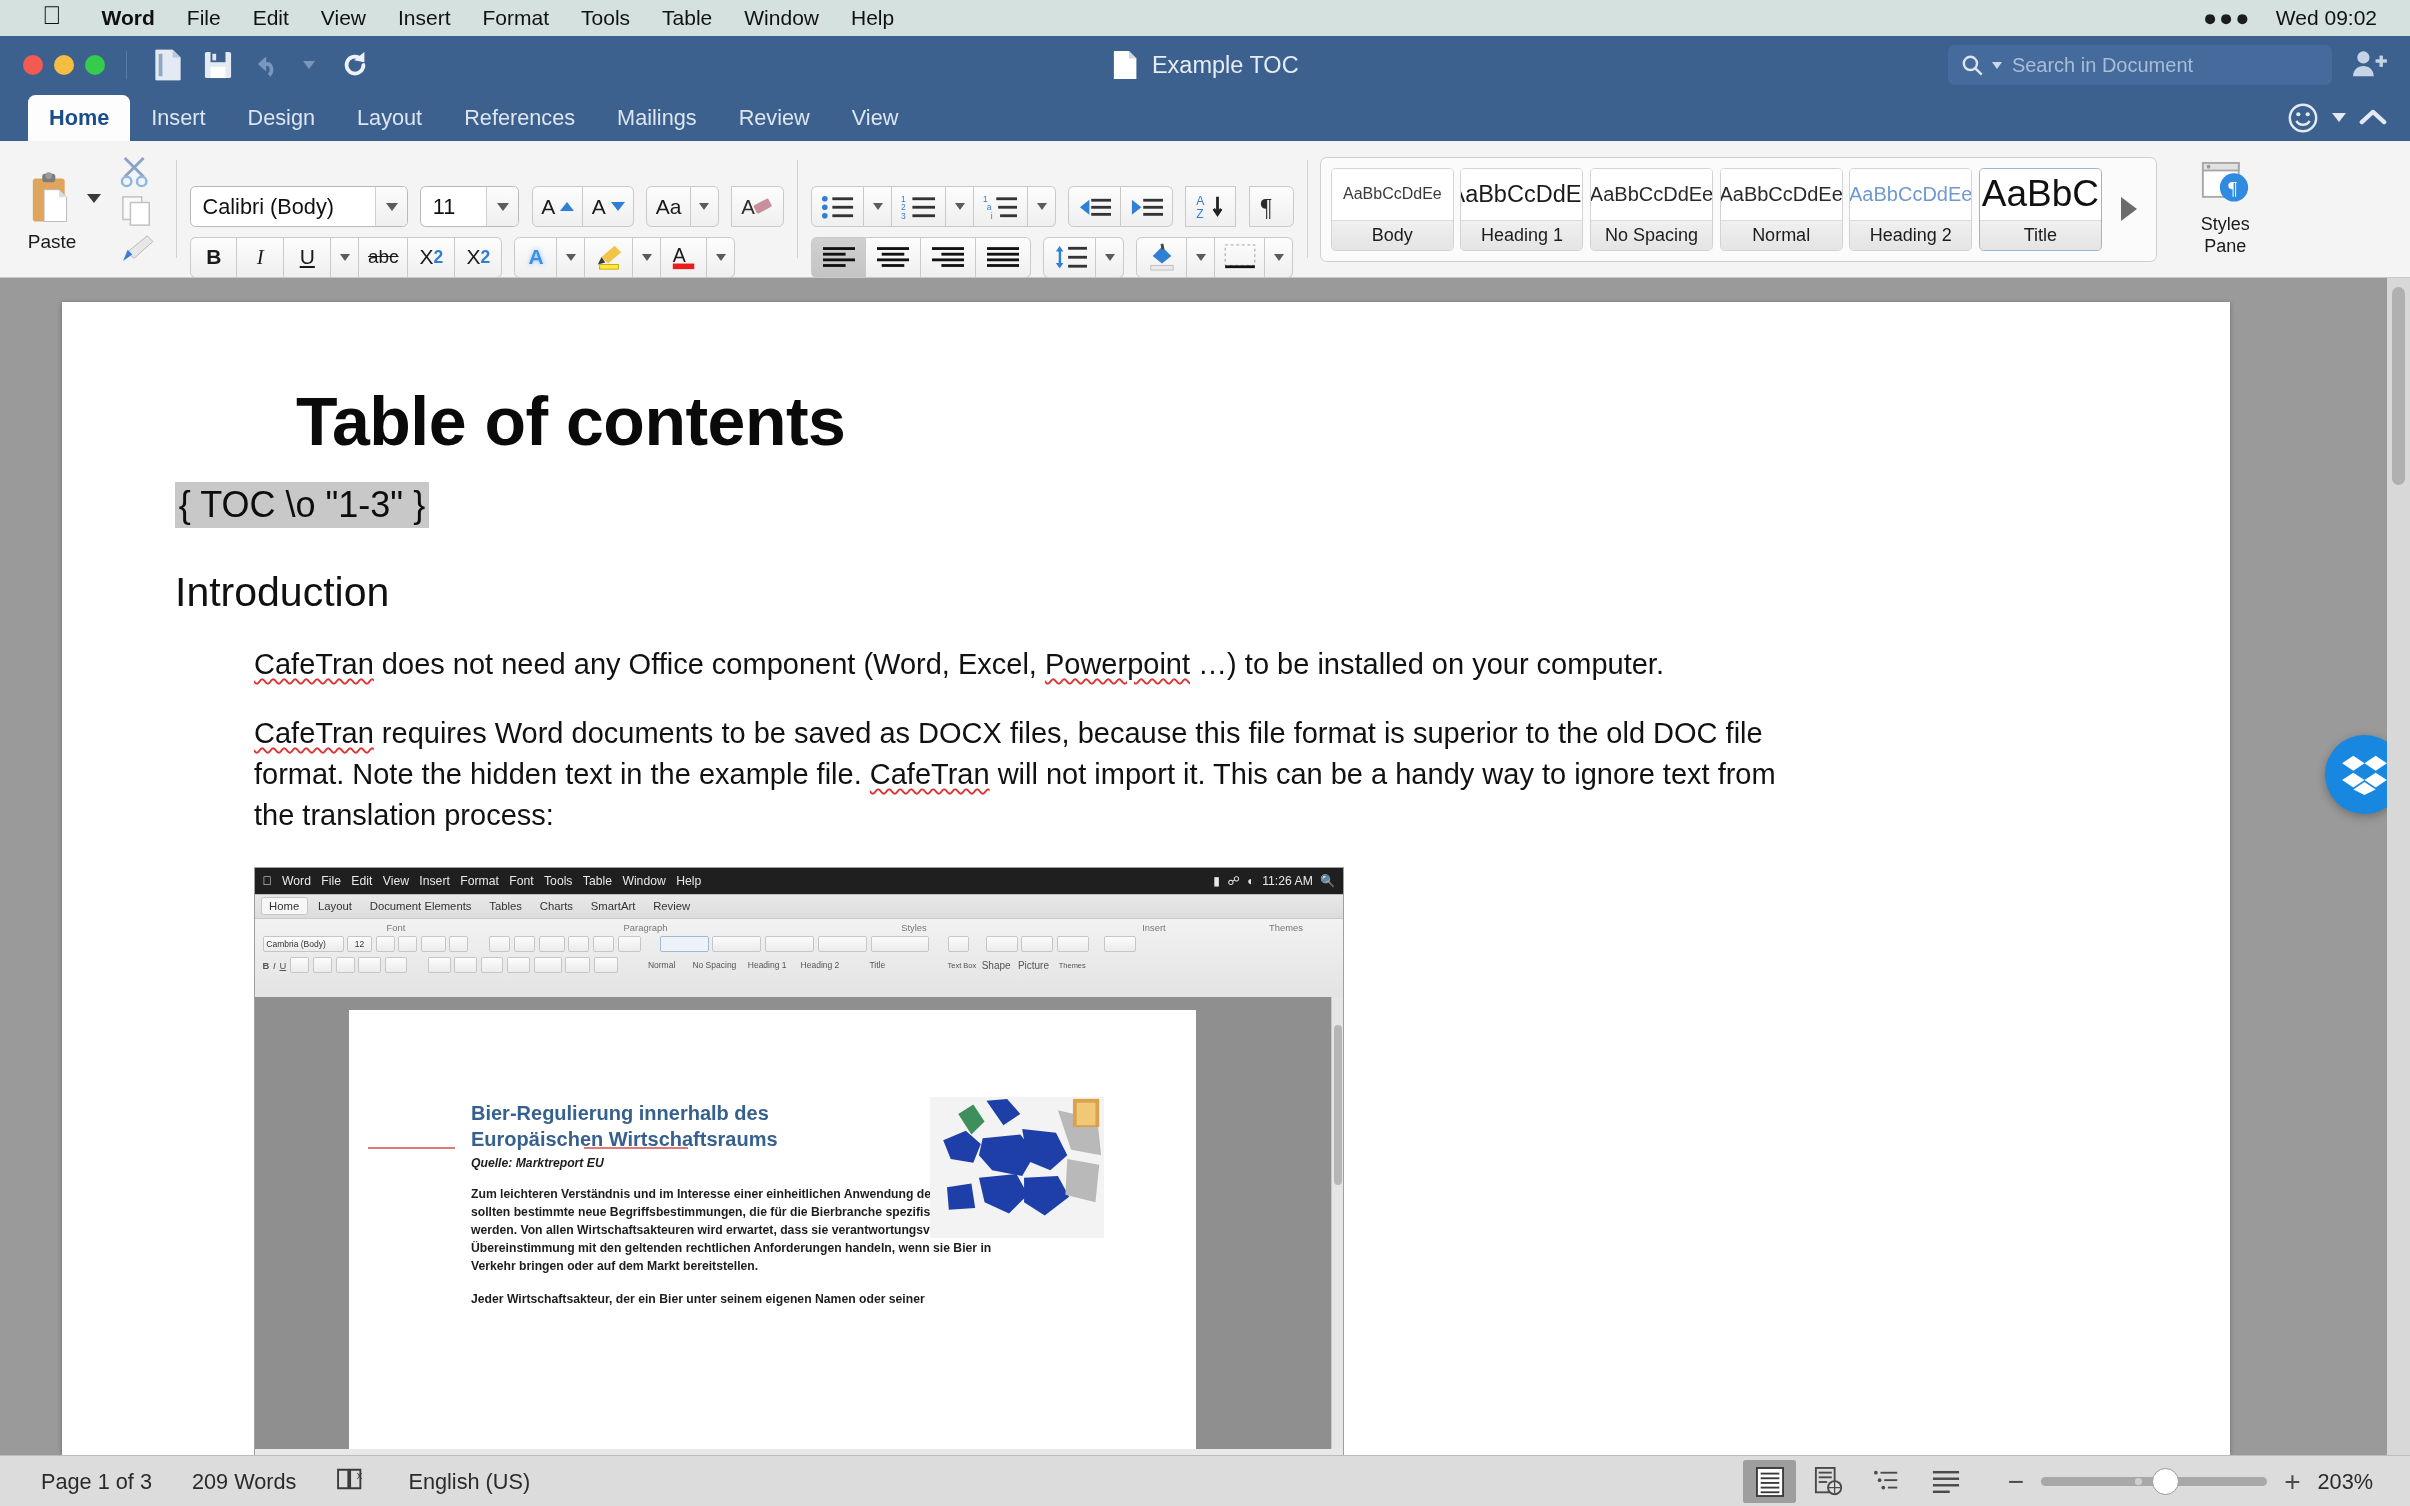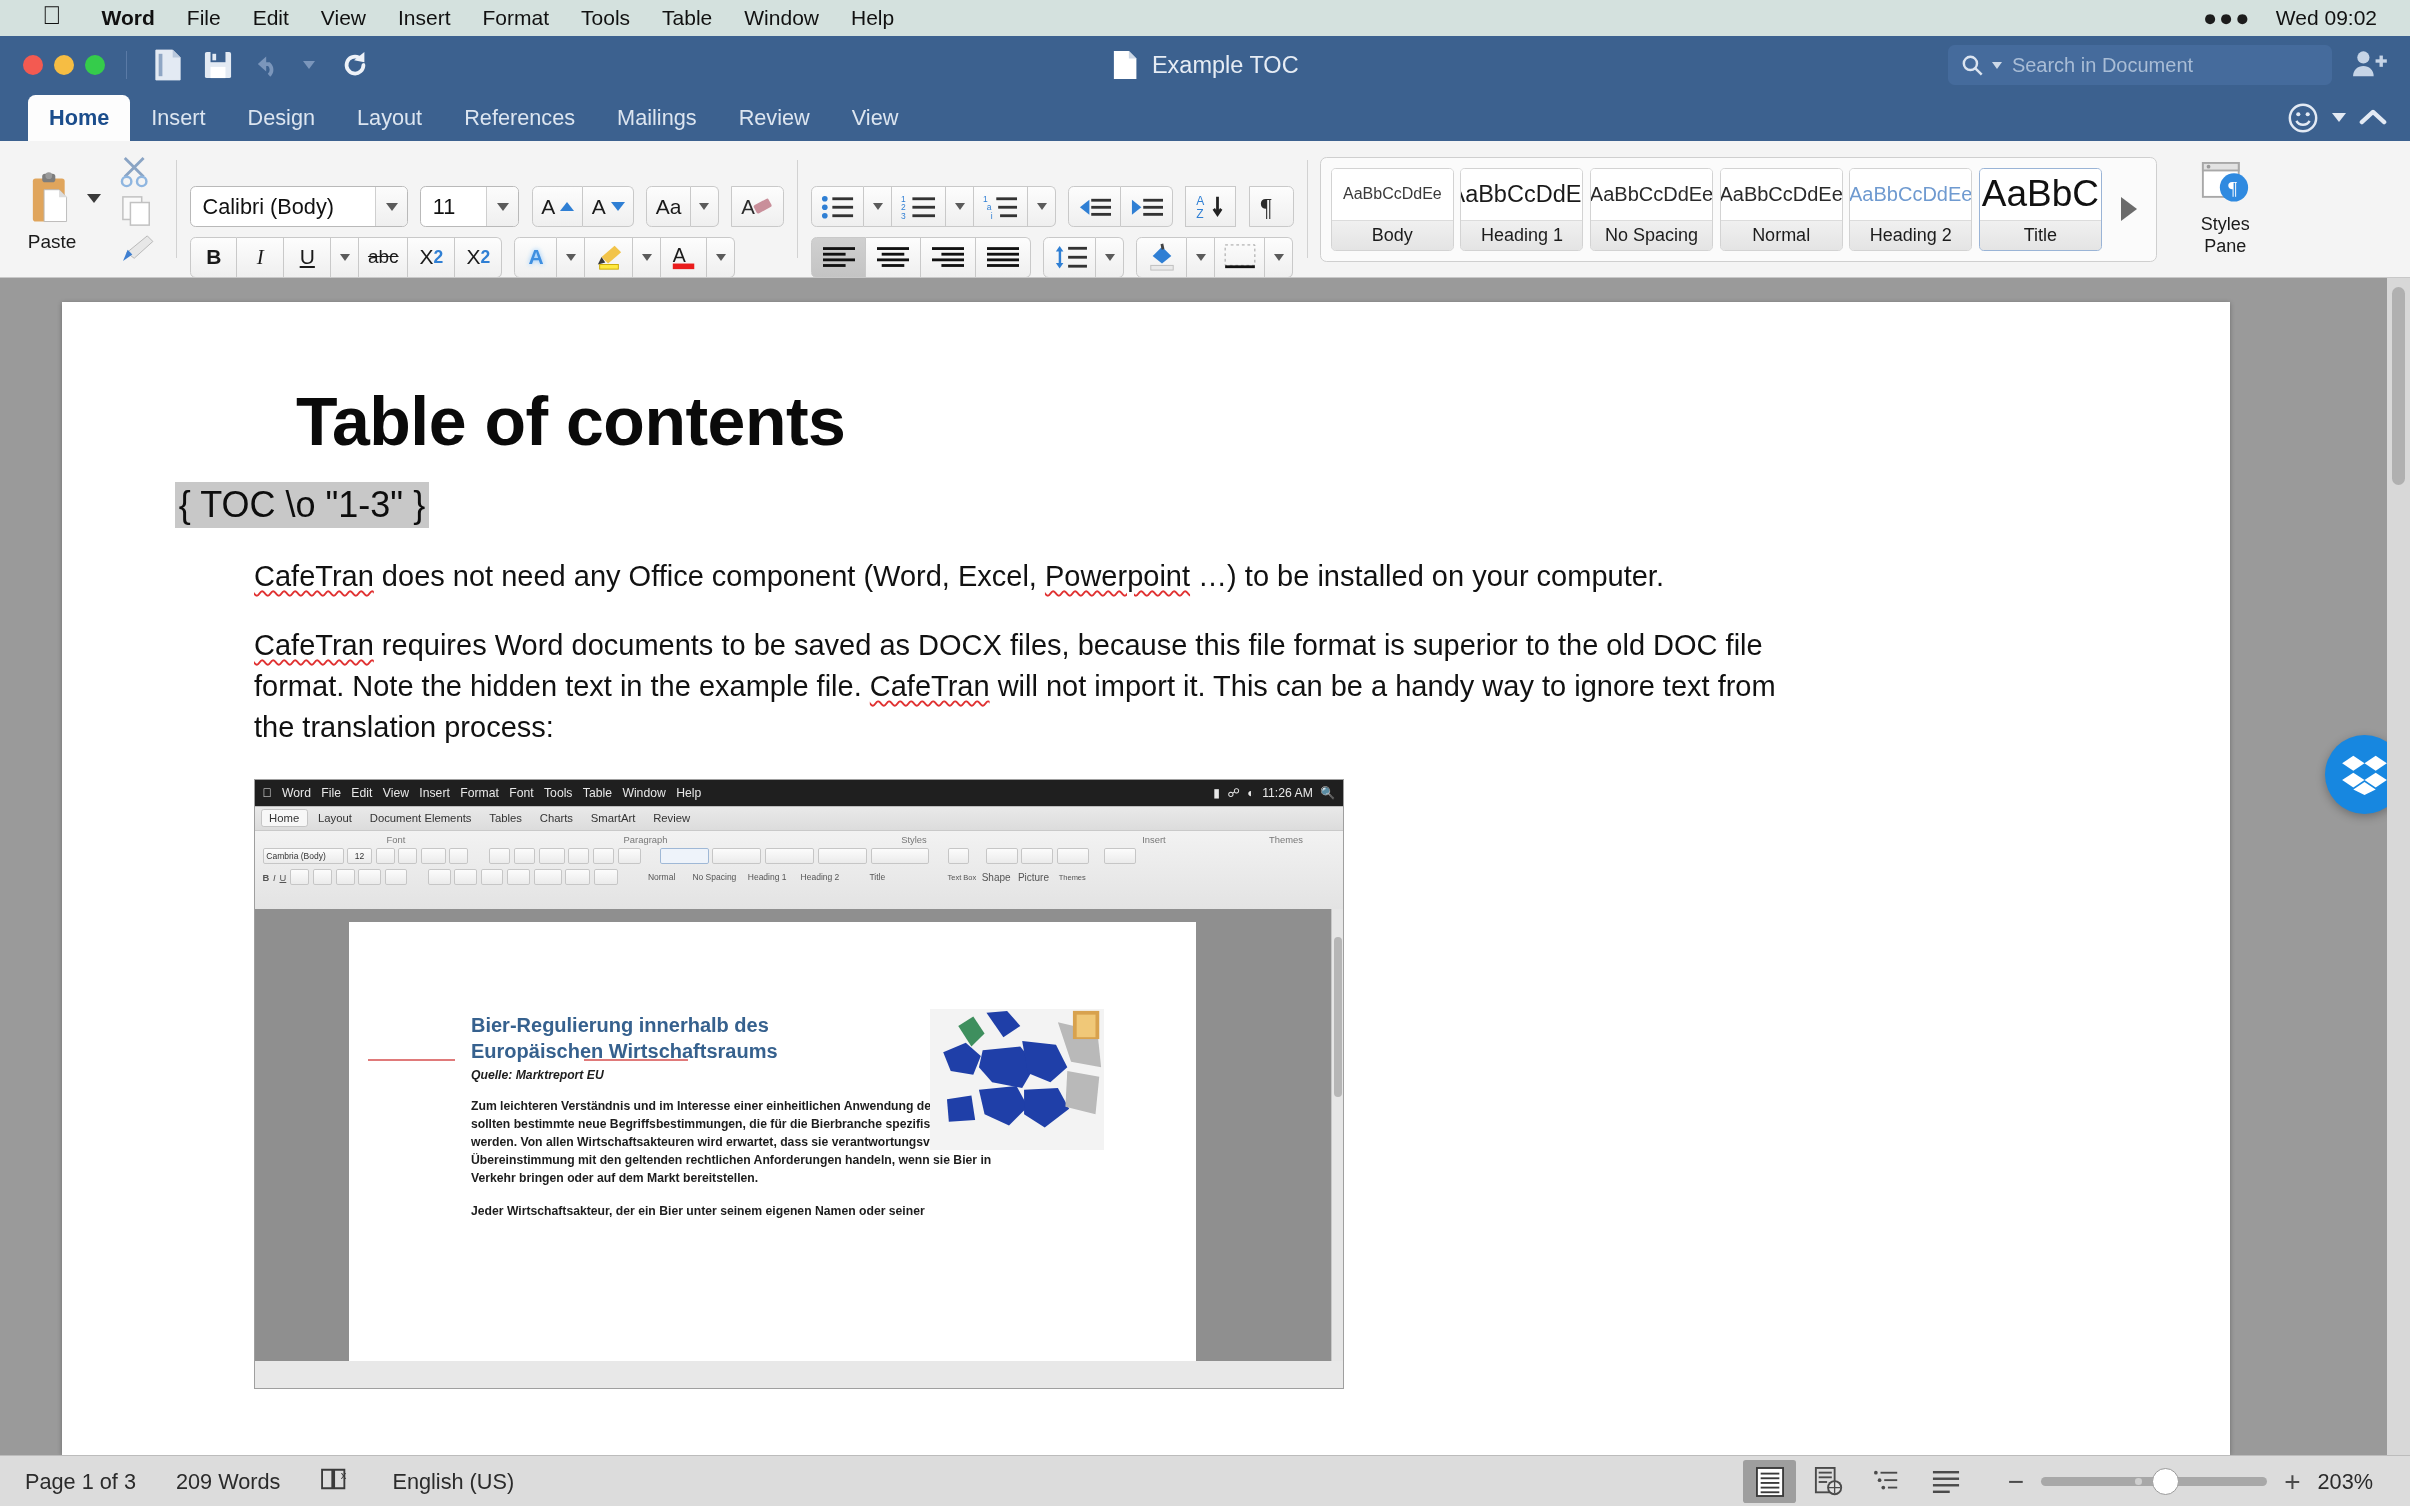--- a/index.html
+++ b/index.html
@@ -186,21 +186,21 @@
 
   
   .doc-scroll { position: absolute; right: 0; top: 0; width: 24.5px; height: 100%; background: #d8d8d8; }
   .doc-scroll .thumb { position: absolute; left: 5.6px; top: 9.4px; width: 13px; height: 198px; background: #b0b0b0; border-radius: 6.6px; }
 
   
   .statusbar {
     position: absolute; bottom: 0; left: 0; width: 2411px; height: 52px;
     background: #dcdcdc; border-top: 0.9px solid #bcbcbc; display: flex; align-items: center;
   }
-  .sb-left { display: flex; align-items: center; gap: 40px; padding-left: 25px; font-size: 21.7px; color: #2b2b2b; }
+  .sb-left { display: flex; align-items: center; gap: 40px; padding-left: 41px; font-size: 21.7px; color: #2b2b2b; }
   .sb-right { margin-left: auto; display: flex; align-items: center; gap: 0; padding-right: 38px; }
   .view-btn { width: 53px; height: 43px; display: flex; align-items: center; justify-content: center; margin-right: 5.6px; }
   .view-btn.active { background: #9e9e9e; border-radius: 2.8px; }
   .zoom-wrap { display: flex; align-items: center; gap: 17px; margin-left: 30px; font-size: 21.7px; color: #2b2b2b; }
   .zoom-track { width: 226px; height: 8.5px; background: #a8a8a8; border-radius: 4.7px; position: relative; }
   .zoom-knob { position: absolute; left: 111px; top: -9.4px; width: 27px; height: 27px; border-radius: 50%; background: #fff; border: 0.9px solid #9a9a9a; }
   .zoom-tick { position: absolute; left: 94px; top: 0.9px; width: 6.6px; height: 6.6px; border-radius: 50%; background: #cfcfcf; }
 </style>
 </head>
 <body>
@@ -650,20 +650,21 @@
 
   <div class="docarea">
     <div class="page">
       <div class="page-inner">
         <div class="doc-title-h">Table of contents</div>
 
         <div>
           <span class="toc-field"><span>{ TOC \o "1-3" }</span></span>
         </div>
 
+        <div class="h1">Introduction</div>
 
         <p class="body-p">
           <span class="sp">CafeTran</span> does not need any Office component (Word, Excel, <span class="sp">Powerpoint</span> …) to be installed on your computer.
         </p>
 
         <p class="body-p">
           <span class="sp">CafeTran</span> requires Word documents to be saved as DOCX files, because this file format is superior to the old DOC file format. Note the hidden text in the example file. <span class="sp">CafeTran</span> will not import it. This can be a handy way to ignore text from the translation process:
         </p>
 
         <div class="embed">

